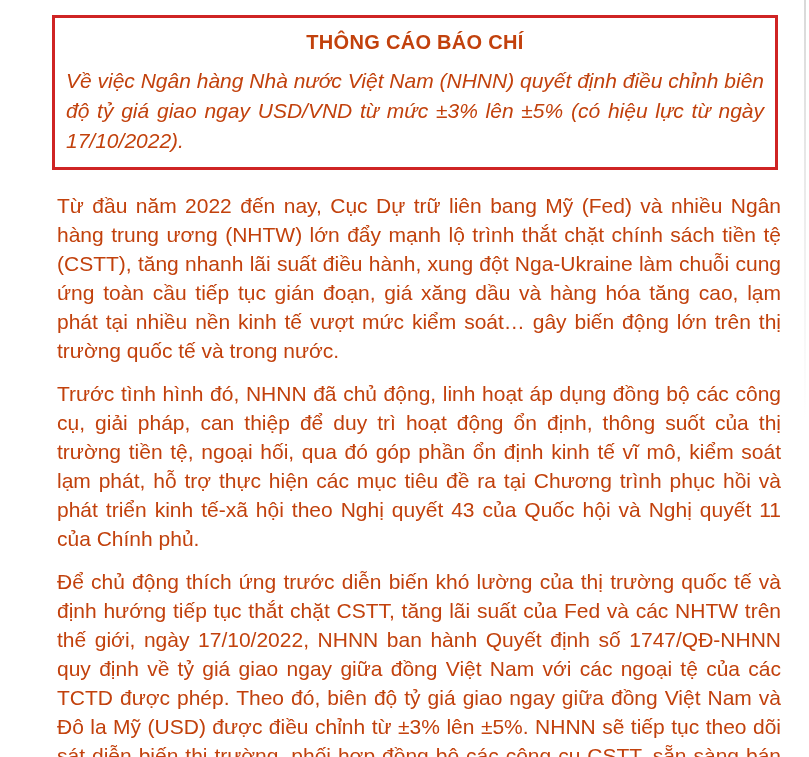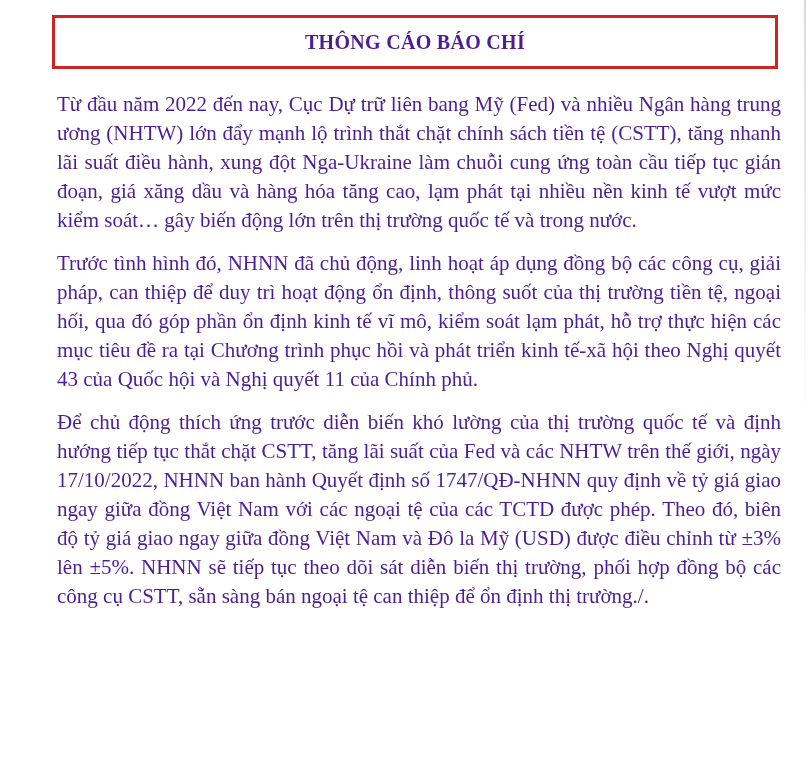--- a/index.html
+++ b/index.html
@@ -2,22 +2,22 @@
 <html><head>
 <meta charset="utf-8">
 <style>
   * { margin: 0; padding: 0; box-sizing: border-box; }
   html, body { background: #ffffff; }
   .page {
     position: relative;
     width: 809px;
     height: 757px;
     background: #ffffff;
-    font-family: Liberation Serif, serif;
-    color: #4c1d95;
+    font-family: Liberation Sans, sans-serif;
+    color: #c2410c;
     overflow: hidden;
   }
   .right-edge-line {
     position: absolute;
     top: 0;
     right: 3px;
     width: 2px;
     height: 420px;
     background: linear-gradient(to bottom, #d9d9d9, rgba(217,217,217,0));
   }
@@ -57,20 +57,21 @@
   }
 </style>
 </head>
 <body>
 
 <div class="page">
   <div class="right-edge-line"></div>
 
   <div class="notice-box">
     <div class="notice-title">THÔNG CÁO BÁO CHÍ</div>
+    <div class="notice-subtitle">Về việc Ngân hàng Nhà nước Việt Nam (NHNN) quyết định điều chỉnh biên độ tỷ giá giao ngay USD/VND từ mức ±3% lên ±5% (có hiệu lực từ ngày 17/10/2022).</div>
   </div>
 
   <div class="body-text">
     <p>Từ đầu năm 2022 đến nay, Cục Dự trữ liên bang Mỹ (Fed) và nhiều Ngân hàng trung ương (NHTW) lớn đẩy mạnh lộ trình thắt chặt chính sách tiền tệ (CSTT), tăng nhanh lãi suất điều hành, xung đột Nga-Ukraine làm chuỗi cung ứng toàn cầu tiếp tục gián đoạn, giá xăng dầu và hàng hóa tăng cao, lạm phát tại nhiều nền kinh tế vượt mức kiểm soát… gây biến động lớn trên thị trường quốc tế và trong nước.</p>
     <p>Trước tình hình đó, NHNN đã chủ động, linh hoạt áp dụng đồng bộ các công cụ, giải pháp, can thiệp để duy trì hoạt động ổn định, thông suốt của thị trường tiền tệ, ngoại hối, qua đó góp phần ổn định kinh tế vĩ mô, kiểm soát lạm phát, hỗ trợ thực hiện các mục tiêu đề ra tại Chương trình phục hồi và phát triển kinh tế-xã hội theo Nghị quyết 43 của Quốc hội và Nghị quyết 11 của Chính phủ.</p>
     <p>Để chủ động thích ứng trước diễn biến khó lường của thị trường quốc tế và định hướng tiếp tục thắt chặt CSTT, tăng lãi suất của Fed và các NHTW trên thế giới, ngày 17/10/2022, NHNN ban hành Quyết định số 1747/QĐ-NHNN quy định về tỷ giá giao ngay giữa đồng Việt Nam với các ngoại tệ của các TCTD được phép. Theo đó, biên độ tỷ giá giao ngay giữa đồng Việt Nam và Đô la Mỹ (USD) được điều chỉnh từ ±3% lên ±5%. NHNN sẽ tiếp tục theo dõi sát diễn biến thị trường, phối hợp đồng bộ các công cụ CSTT, sẵn sàng bán ngoại tệ can thiệp để ổn định thị trường./.</p>
   </div>
 
 </div>
 

